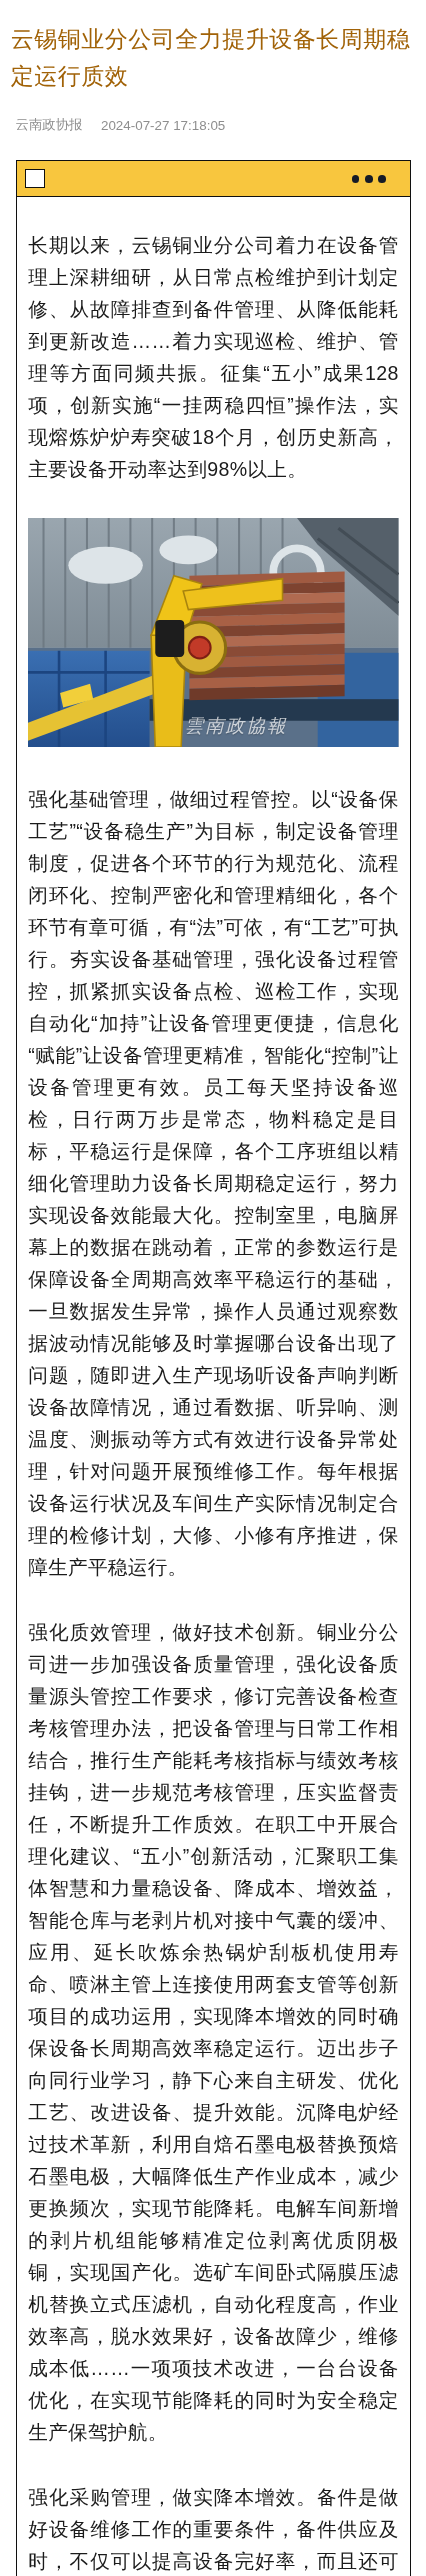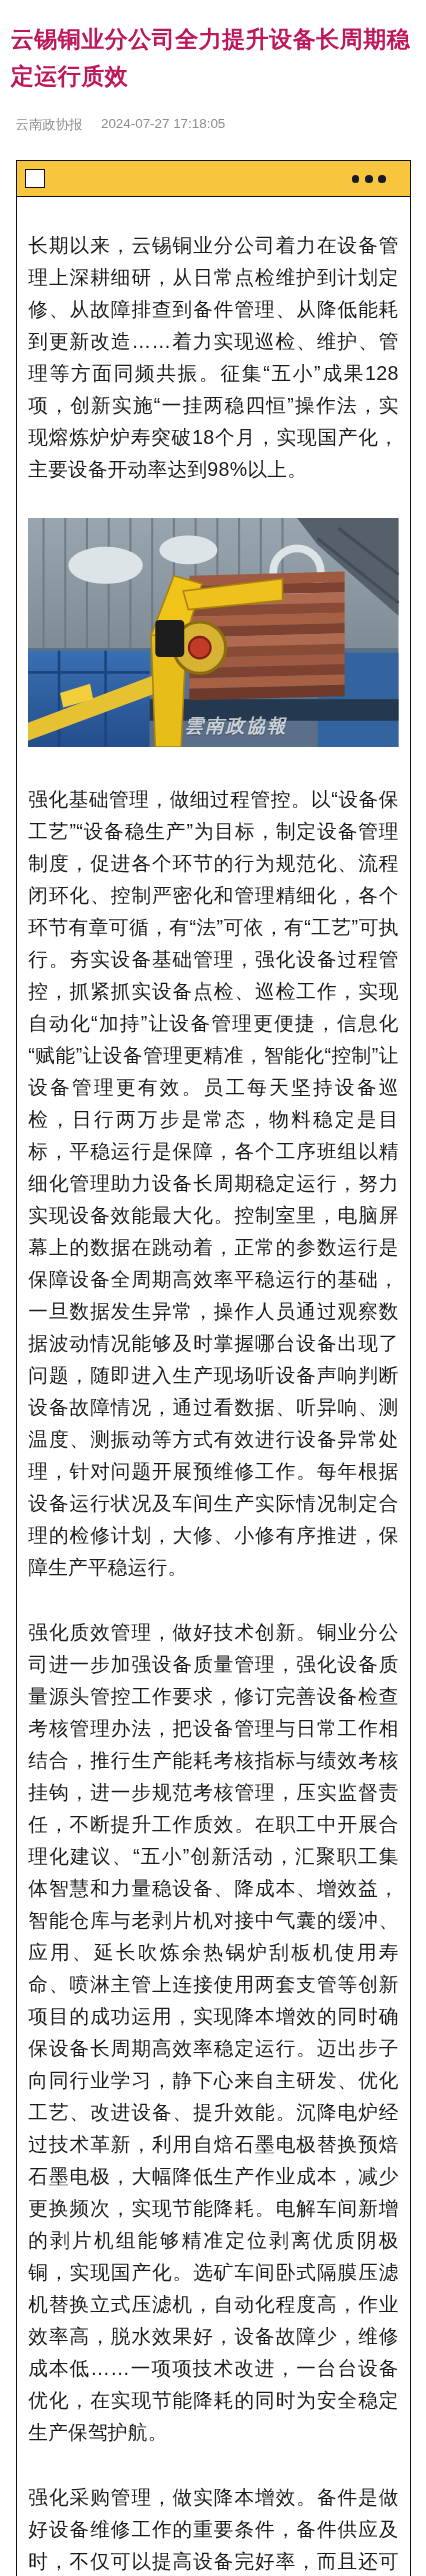--- a/index.html
+++ b/index.html
@@ -1,32 +1,32 @@
 <!DOCTYPE html>
 <html lang="zh" style="font-size:8.2px"><head>
 <meta charset="utf-8">
 <style>
   html,body{margin:0;padding:0;background:#ffffff;}
   body{width:427px;font-family:"Liberation Sans","DejaVu Sans",sans-serif;color:#1b1b1b;}
   .page{width:427px;min-height:3701px;box-sizing:border-box;padding-top:11.3px;position:relative;}
 
-  .title{margin:9.3px 10.8px 0 10.8px;font-size:23px;line-height:37px;font-weight:700;color:#be185d;letter-spacing:0.5px;}
-  .meta-row{margin:21.6px 10.8px 0 15.5px;display:flex;align-items:flex-start;gap:18.5px;font-size:13.4px;color:#8e8e8e;}
+  .title{margin:9.3px 10.8px 0 10.8px;font-size:23px;line-height:37px;font-weight:400;color:#a16207;letter-spacing:0.5px;}
+  .meta-row{margin:21.6px 10.8px 0 15.5px;display:flex;align-items:center;gap:18.5px;font-size:13.4px;color:#8e8e8e;}
 
   .card{margin:26px 16px 0 16px;border:1.5px solid #101010;background:#ffffff;}
   .card-bar{height:36px;background:#F8C63E;border-bottom:1.5px solid #101010;display:flex;align-items:center;justify-content:space-between;padding:0 24px 0 8.2px;box-sizing:border-box;}
   .sq-icon{width:19.6px;height:19.6px;background:#ffffff;border:1.5px solid #101010;box-sizing:border-box;}
   .dots{display:flex;gap:5.7px;align-items:center;cursor:pointer;}
   .dots i{display:block;width:7.7px;height:7.7px;border-radius:50%;background:#161b27;}
 
   .card-body{padding:32px 11.3px 76px 11.3px;}
   .para{margin:0 0 33px 0;font-size:19.6px;line-height:32px;text-align:justify;color:#1b1b1b;letter-spacing:0.3px;}
   .para:last-child{margin-bottom:0;}
 
-  figure.photo{margin:3px 0 36px 0;position:relative;font-weight:bold;}
+  figure.photo{margin:3px 0 36px 0;position:relative;}
   figure.photo svg{display:block;width:100%;}
   .wm{position:absolute;right:30%;bottom:4%;color:rgba(255,255,255,.72);font-family:"DejaVu Serif","Liberation Serif",serif;font-style:italic;font-size:18.5px;letter-spacing:2.1px;text-shadow:0 0.5px 1.5px rgba(0,0,0,.25);white-space:nowrap;}
 </style>
 </head>
 <body>
 
 <div class="page">
 
   <h1 class="title">云锡铜业分公司全力提升设备长周期稳定运行质效</h1>
 
@@ -41,21 +41,21 @@
       <span class="sq-icon"></span>
       <span class="dots">
           <i></i>
           <i></i>
           <i></i>
         </span>
     </div>
 
     <div class="card-body">
 
-      <p class="para">长期以来，云锡铜业分公司着力在设备管理上深耕细研，从日常点检维护到计划定修、从故障排查到备件管理、从降低能耗到更新改造……着力实现巡检、维护、管理等方面同频共振。征集“五小”成果128项，创新实施“一挂两稳四恒”操作法，实现熔炼炉炉寿突破18个月，实现国产化，主要设备开动率达到98%以上。</p>
+      <p class="para">长期以来，云锡铜业分公司着力在设备管理上深耕细研，从日常点检维护到计划定修、从故障排查到备件管理、从降低能耗到更新改造……着力实现巡检、维护、管理等方面同频共振。征集“五小”成果128项，创新实施“一挂两稳四恒”操作法，实现熔炼炉炉寿突破18个月，创历史新高，主要设备开动率达到98%以上。</p>
 
       <figure class="photo">
         <svg viewBox="0 0 716 445" height="229" preserveAspectRatio="none">
           <defs>
             <linearGradient id="glass" x1="0" y1="0" x2="0" y2="1">
               <stop offset="0" stop-color="#9aa6af"></stop>
                 <stop offset="1" stop-color="#7f8c96"></stop>
             </linearGradient>
             <linearGradient id="blum" x1="0" y1="0" x2="0" y2="1">
               <stop offset="0" stop-color="#3a6fb2"></stop>

